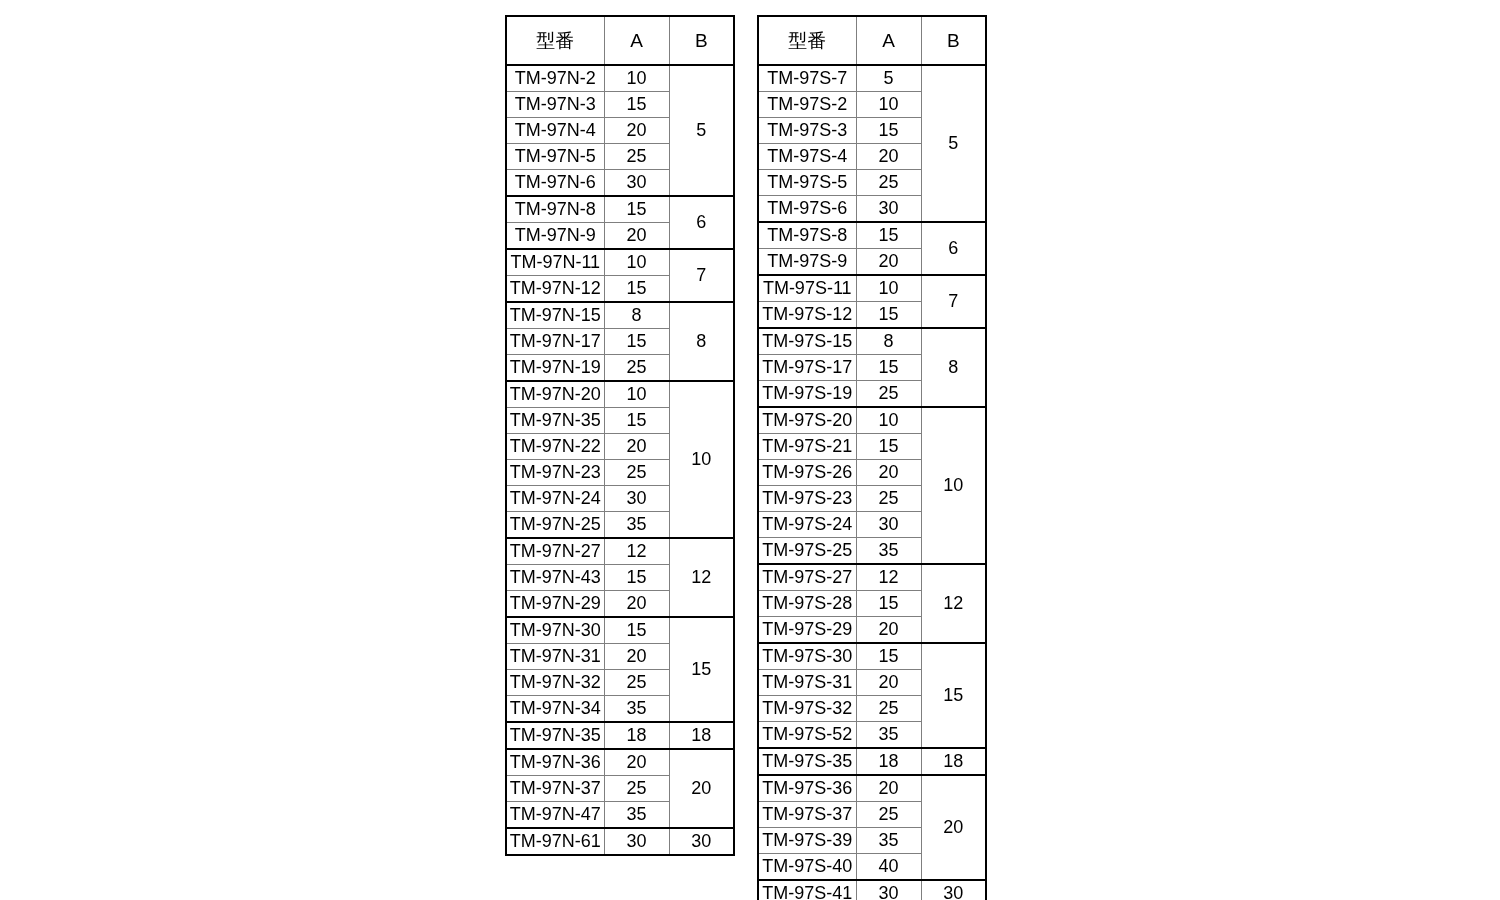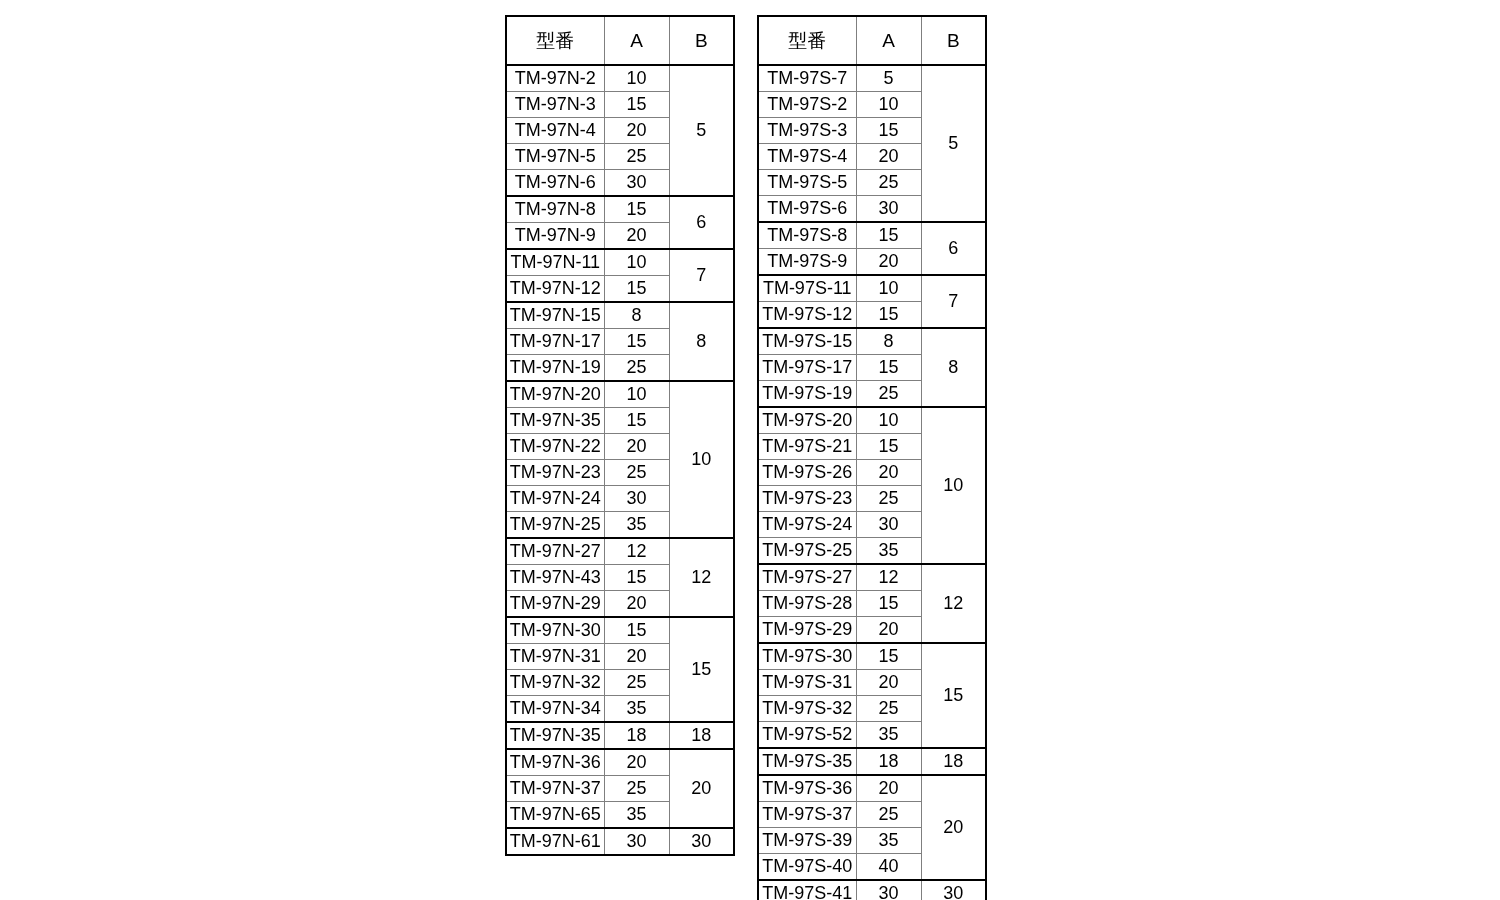--- a/index.html
+++ b/index.html
@@ -191,21 +191,21 @@
         <tr class="group-start">
           <td>TM-97N-36</td>
           <td>20</td>
           <td class="b-cell" rowspan="3">20</td>
         </tr>
         <tr>
           <td>TM-97N-37</td>
           <td>25</td>
         </tr>
         <tr>
-          <td>TM-97N-65</td>
+          <td>TM-97N-47</td>
           <td>35</td>
         </tr>
         <tr class="group-start">
           <td>TM-97N-61</td>
           <td>30</td>
           <td class="b-cell" rowspan="1">30</td>
         </tr>
       </tbody>
   </table>
 

